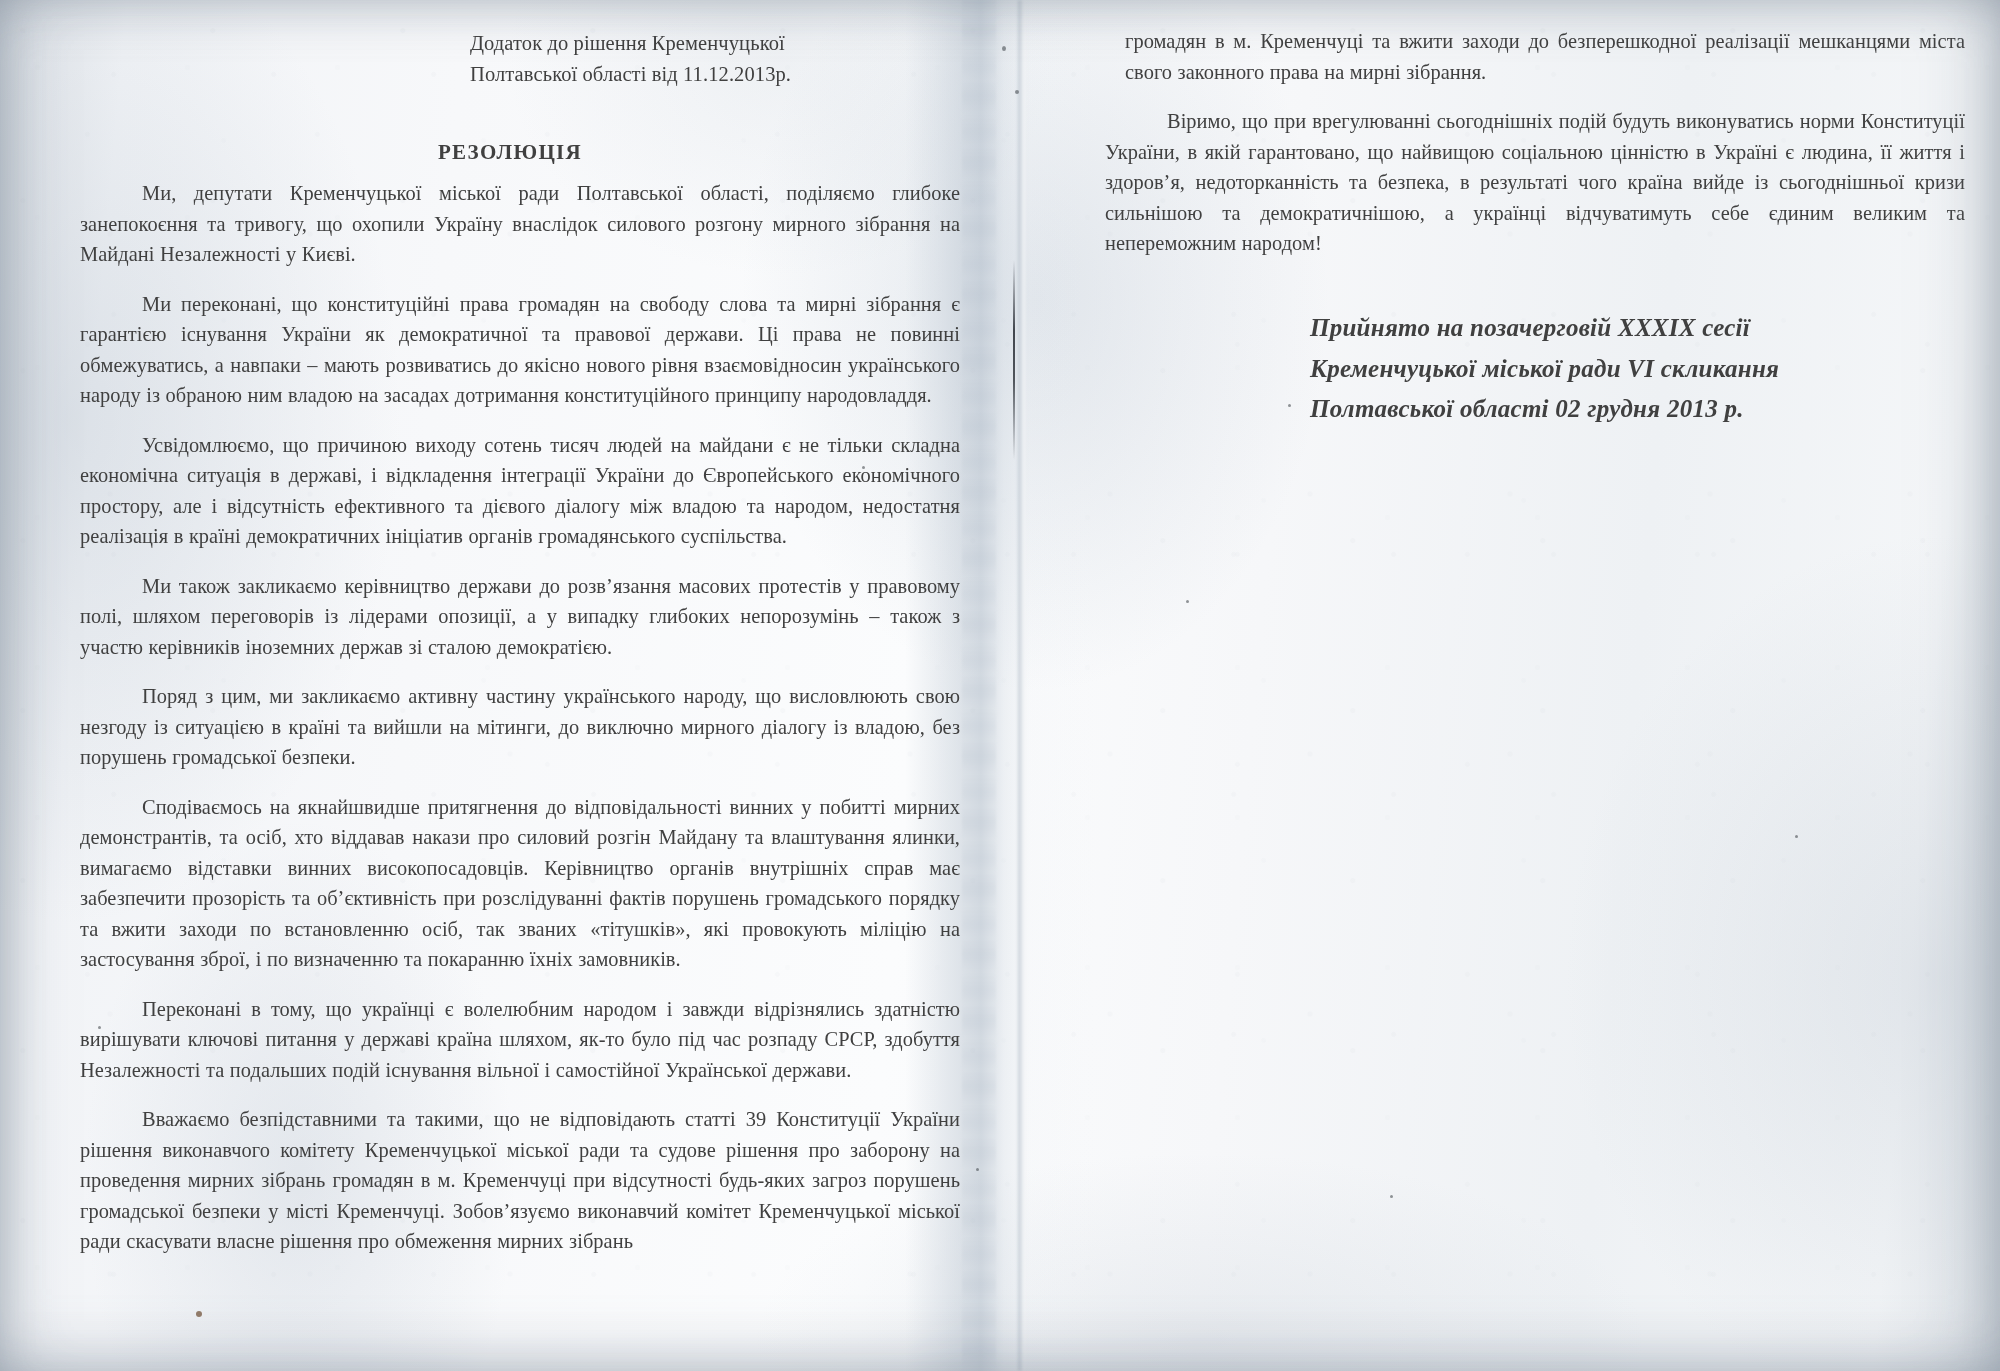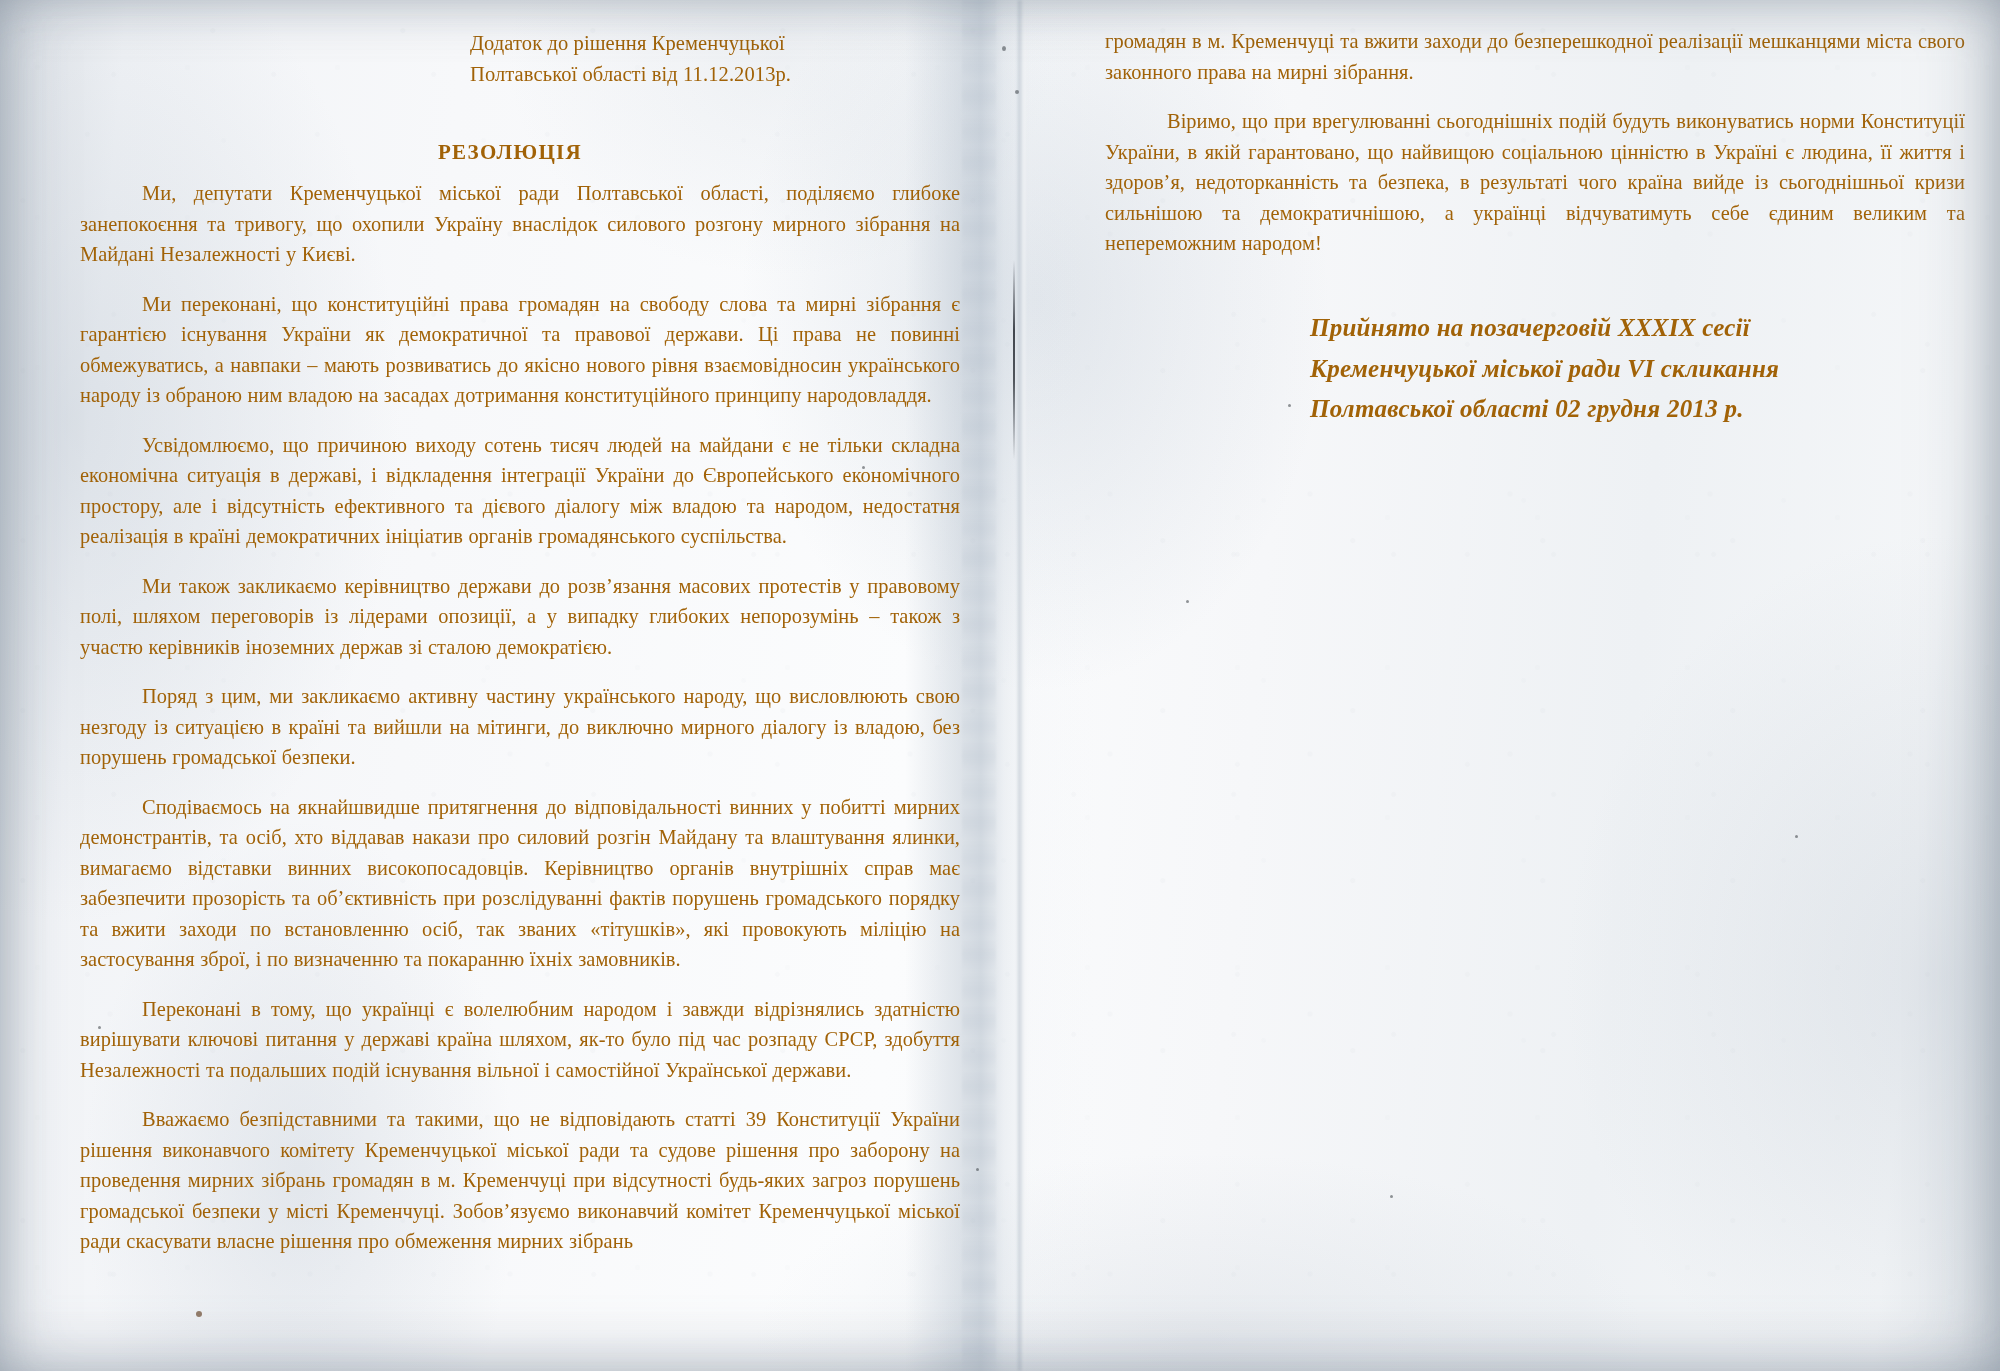--- a/index.html
+++ b/index.html
@@ -9,21 +9,21 @@
     background: #6a6a6a;
   }
 
   .scan-sheet {
     position: relative;
     width: 2000px;
     height: 1371px;
     overflow: hidden;
     background: #e9ecef;
     font-family: "Liberation Serif", "DejaVu Serif", serif;
-    color: #a16207;
+    color: #404040;
   }
 
   
   .paper-base {
     position: absolute;
     inset: 0;
     background:
       linear-gradient(95deg, #dfe3e8 0%, #f2f4f7 6%, #f7f8fa 22%, #fbfcfd 46%, #f6f7f9 62%, #eef1f4 80%, #f4f6f8 94%, #e4e8ec 100%);
   }
 
@@ -168,21 +168,21 @@
     margin: 0 0 19px 0;
     text-align: justify;
     text-indent: 62px;
     font-size: 20.4px;
     line-height: 1.495;
     letter-spacing: .05px;
     word-spacing: .4px;
     -webkit-hyphens: none;
     hyphens: none;
   }
-  p.para.no-indent { text-indent: 0; }
+  p.para.no-indent { text-indent: 0; margin-left: 20px; }
   p.para:last-child { margin-bottom: 0; }
 
   .signature {
     position: absolute;
     top: 308px;
     left: 205px;
     width: 655px;
     font-size: 25px;
     font-style: italic;
     font-weight: bold;

